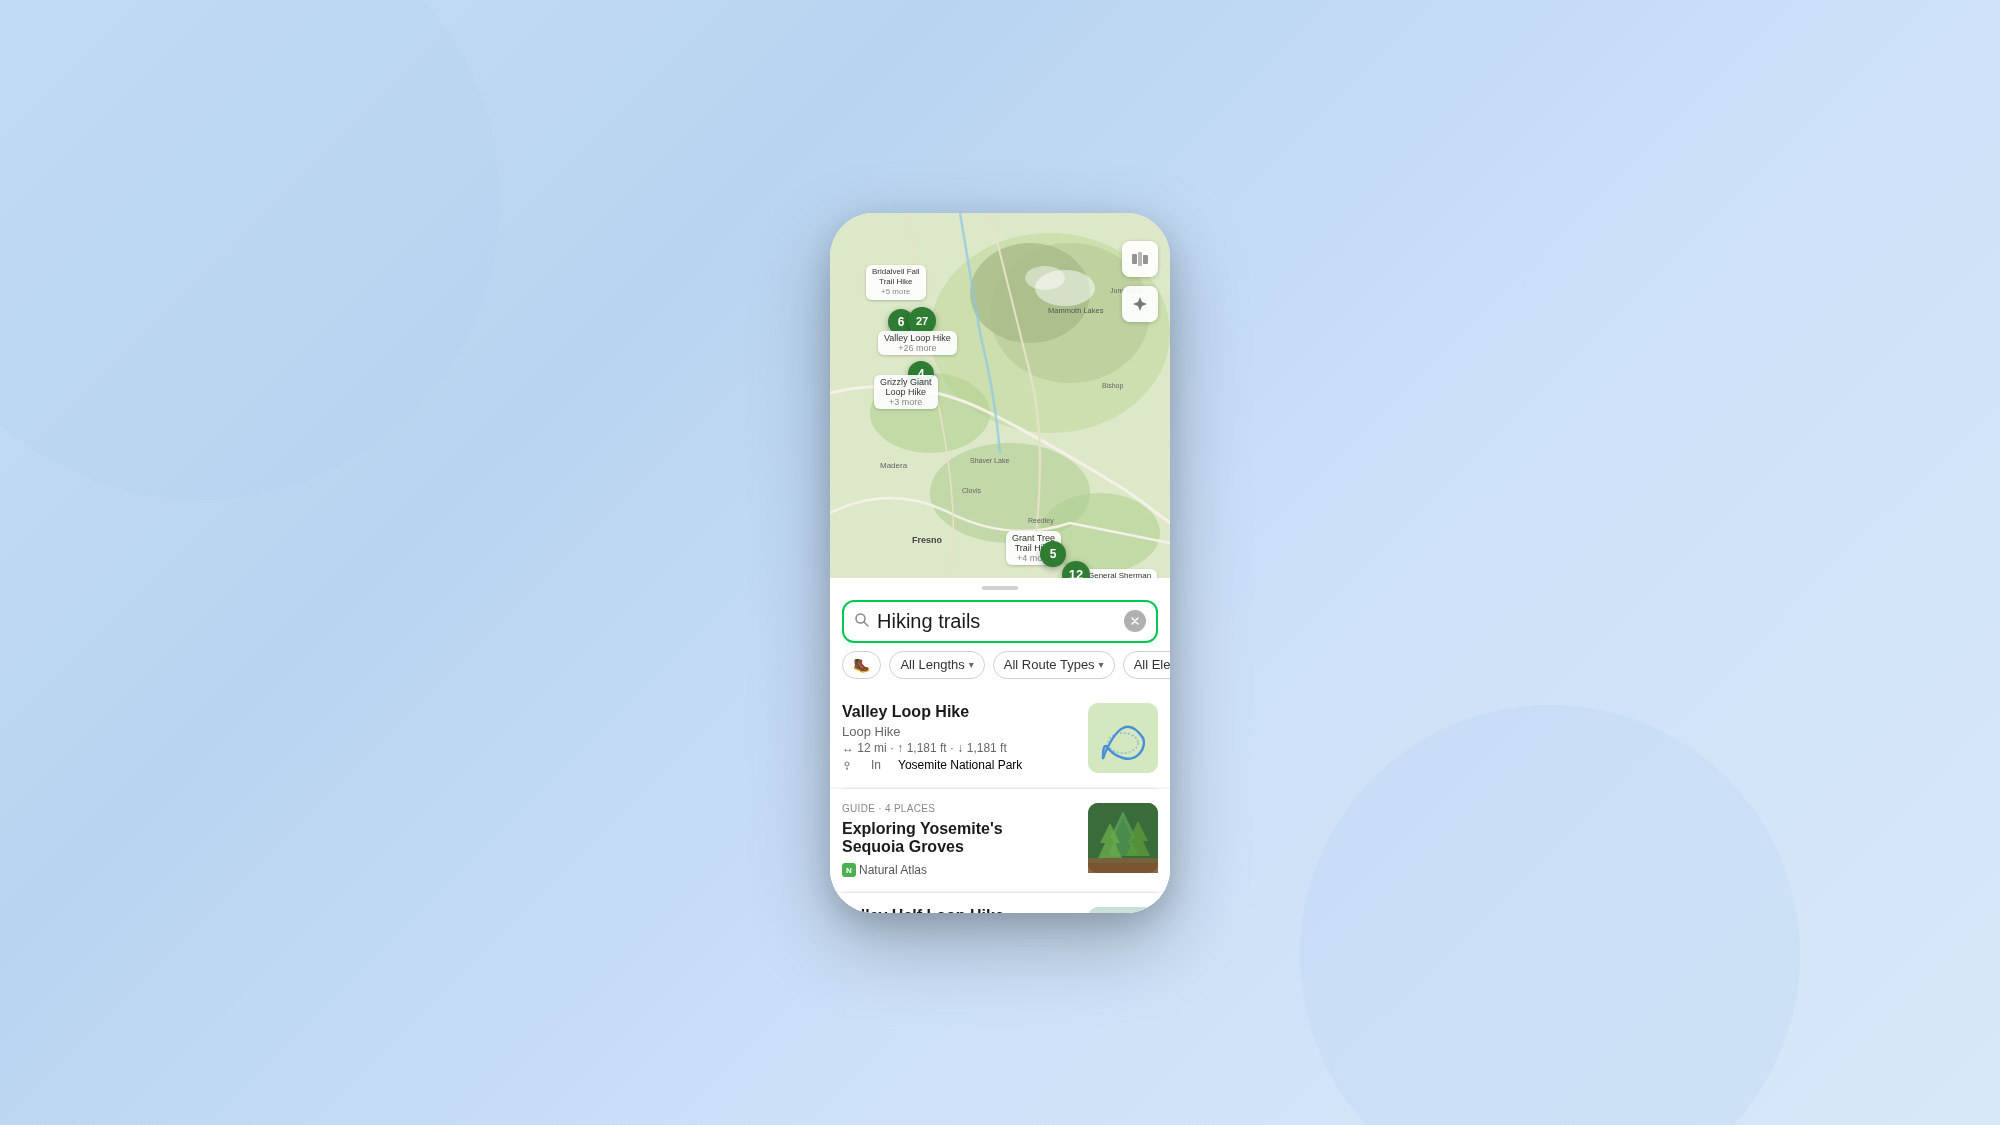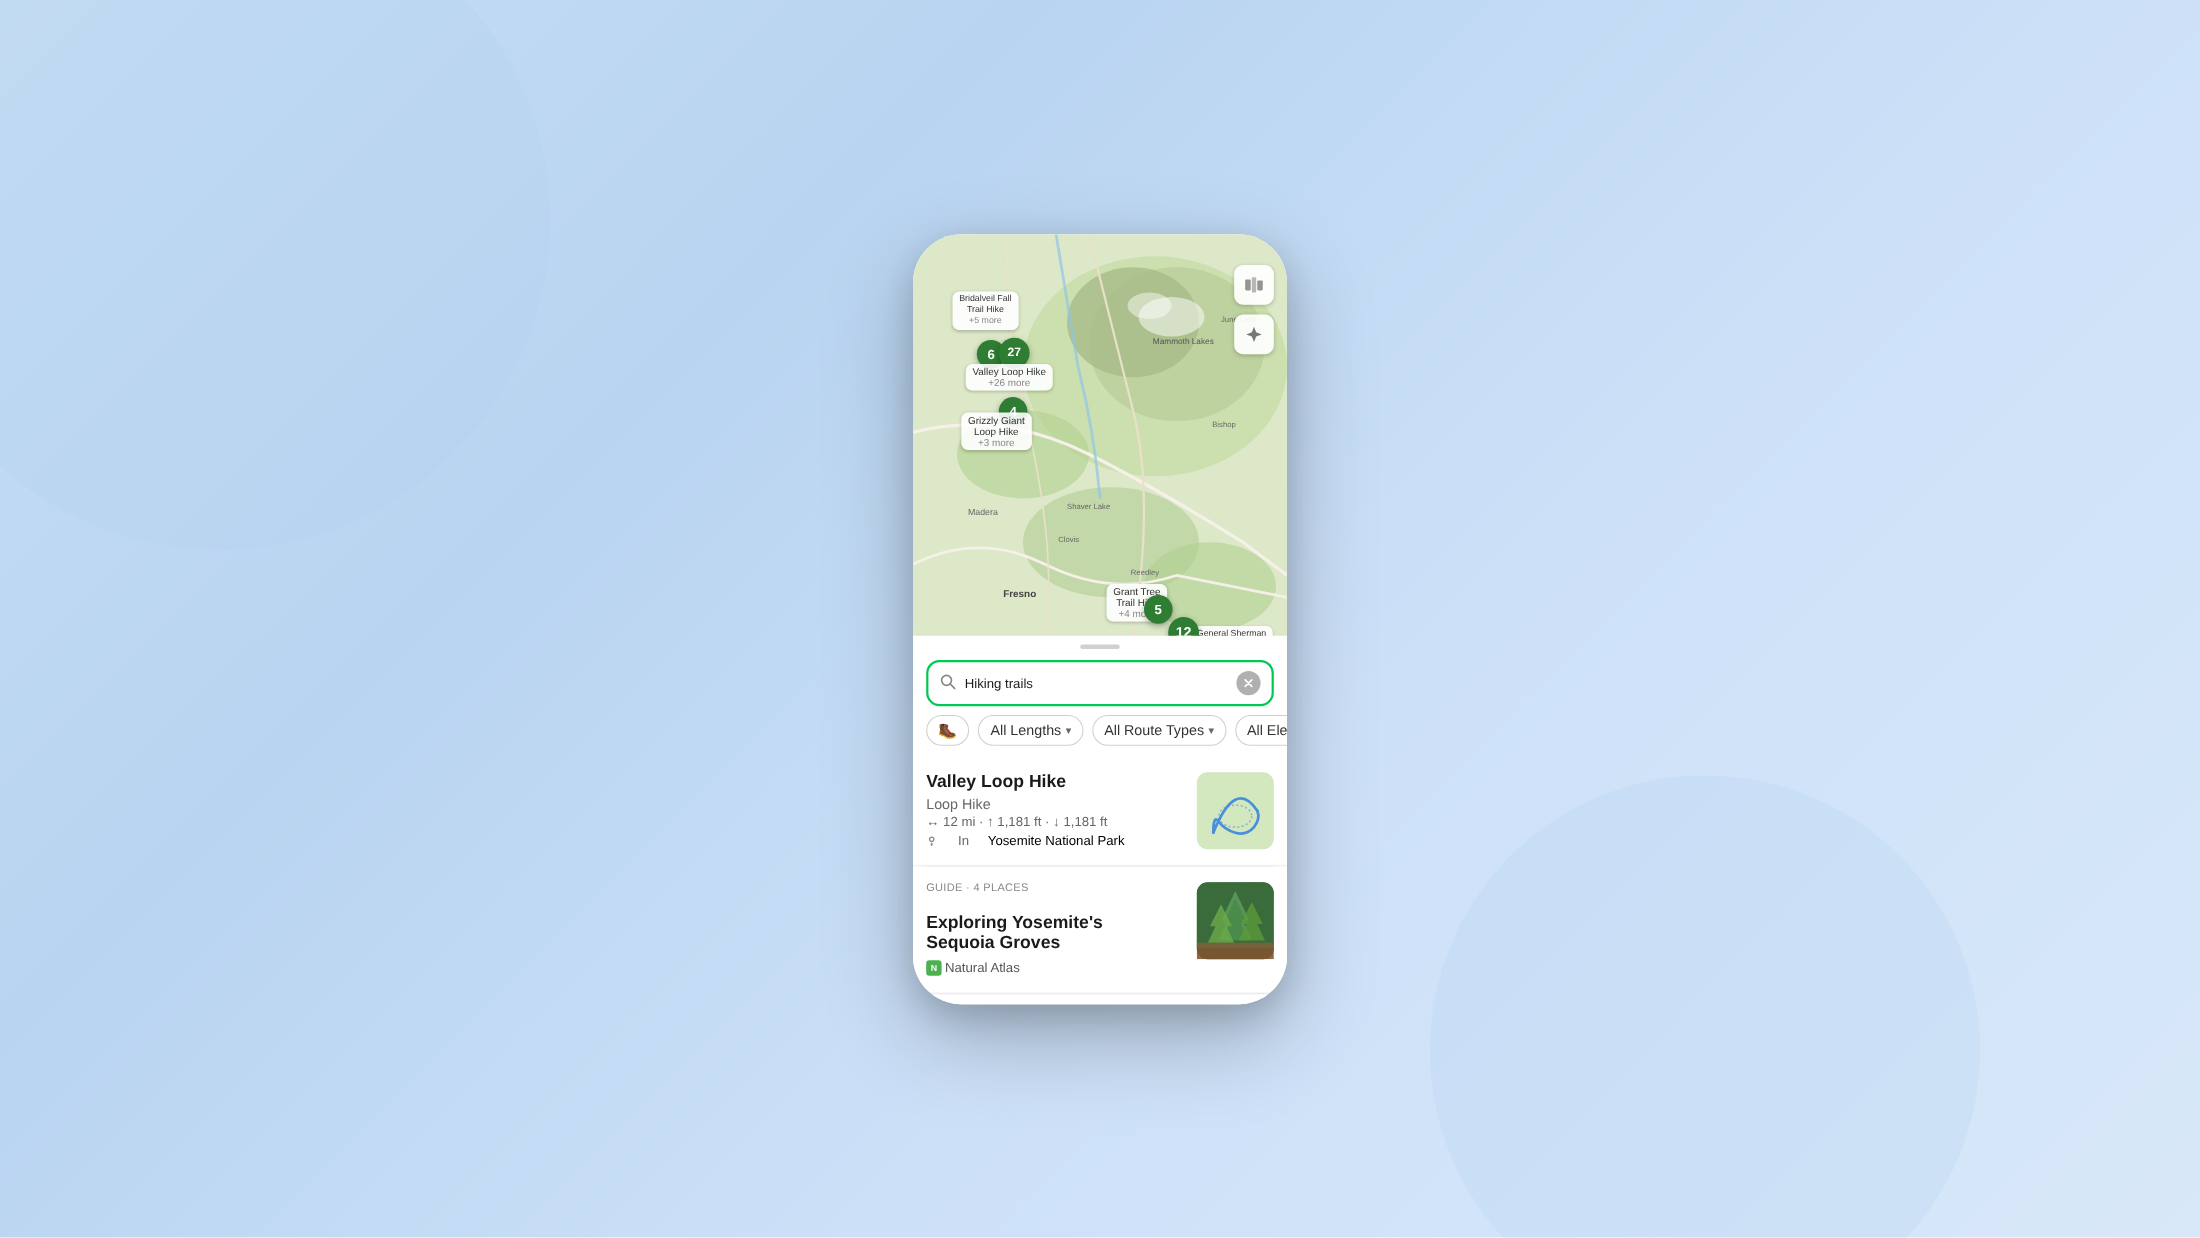--- a/index.html
+++ b/index.html
@@ -149,21 +149,21 @@
     }
 
     .search-icon {
       color: #888;
       font-size: 14px;
       flex-shrink: 0;
     }
 
     .search-input {
       flex: 1;
-      font-size: 12px;
+      font-size: 20px;
       color: #1a1a1a;
       font-weight: 400;
       border: none;
       outline: none;
       background: transparent;
     }
 
     .search-clear {
       width: 22px;
       height: 22px;
@@ -231,21 +231,21 @@
     .result-info {
       flex: 1;
     }
 
     .result-tag {
       font-size: 10px;
       color: #888;
       font-weight: 500;
       text-transform: uppercase;
       letter-spacing: 0.3px;
-      margin-bottom: 18px;
+      margin-bottom: 6px;
     }
 
     .result-title {
       font-size: 16px;
       font-weight: 600;
       color: #1a1a1a;
       margin-bottom: 3px;
     }
 
     .result-subtitle {

